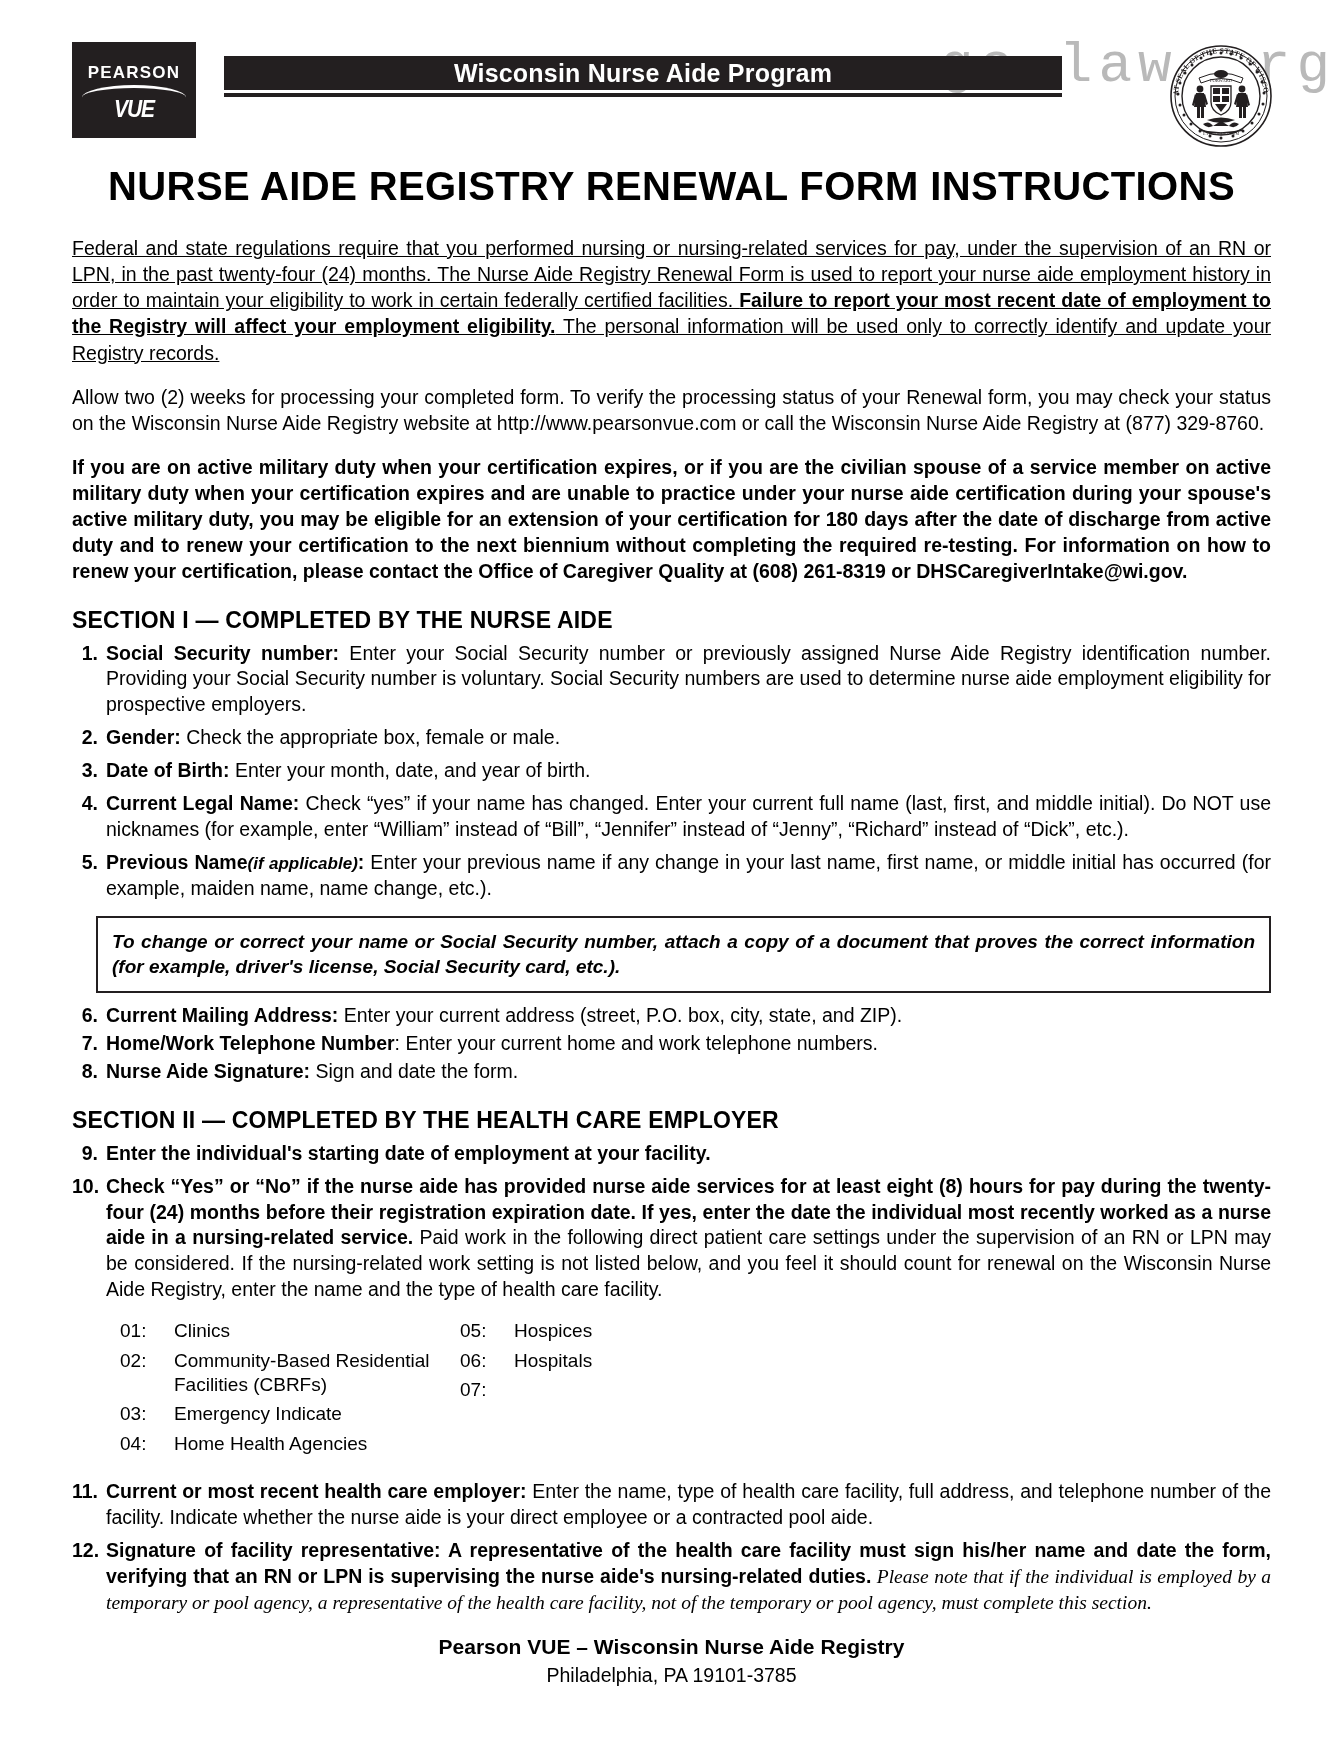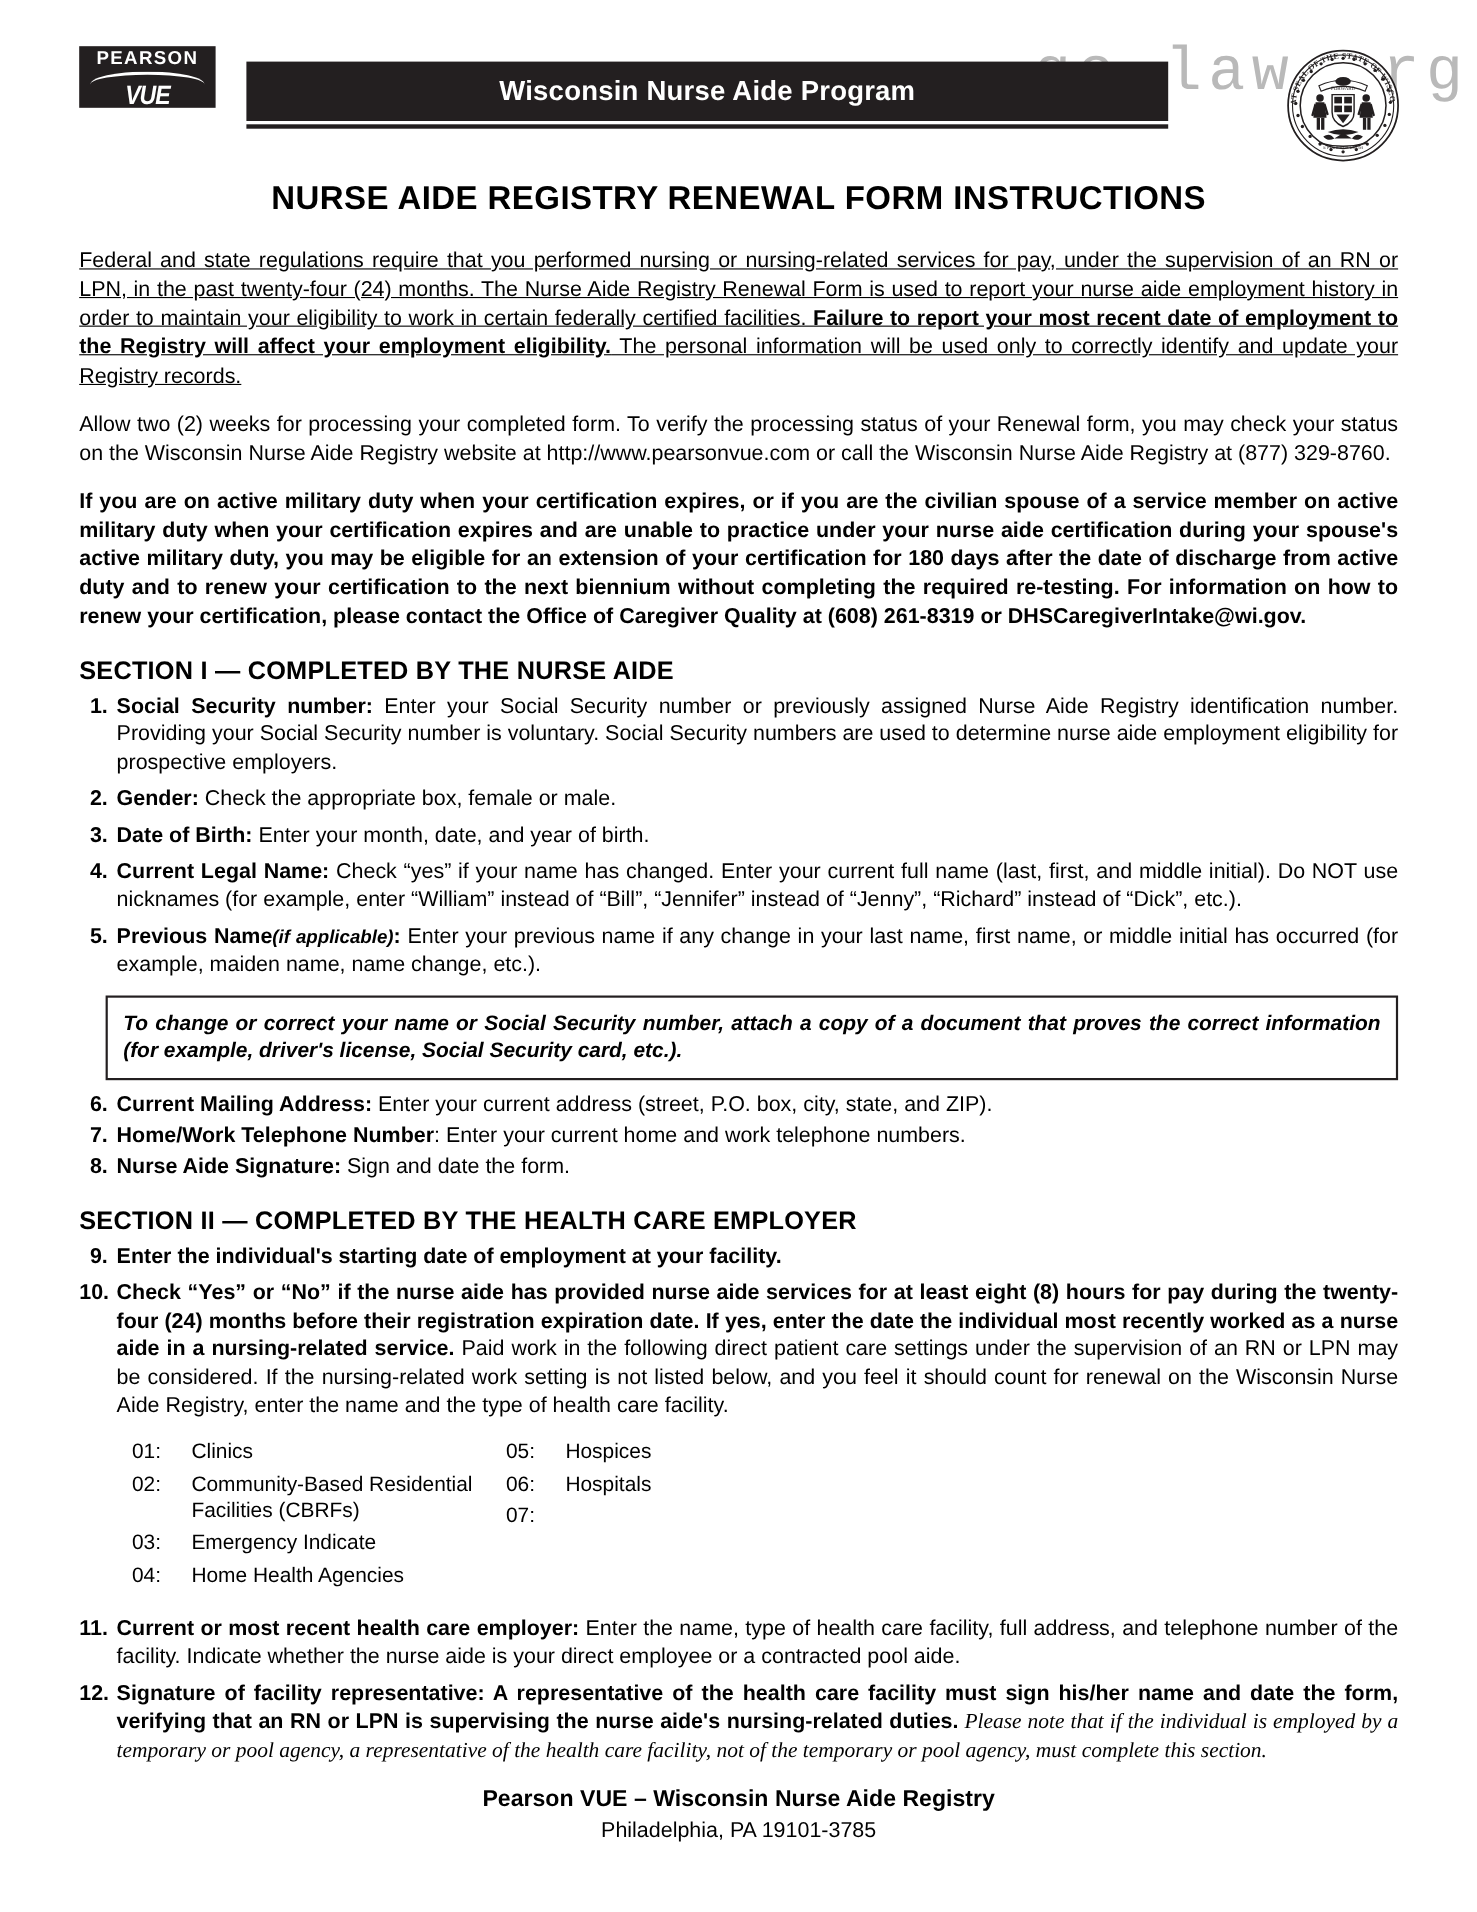--- a/index.html
+++ b/index.html
@@ -36,21 +36,21 @@
   .header-row {
     position: relative;
     z-index: 2;
     display: flex;
     align-items: flex-start;
     padding: 42px 70px 0 72px;
     box-sizing: border-box;
   }
   .pearson-logo {
     width: 124px;
-    height: 56px;
+    height: 96px;
     background: #231f20;
     color: #fff;
     display: flex;
     flex-direction: column;
     align-items: center;
     justify-content: center;
     flex: none;
     position: relative;
   }
   .pearson-logo .p-word {
@@ -78,21 +78,21 @@
   }
   .banner-wrap {
     flex: 1;
     margin-left: 28px;
     margin-top: 14px;
     position: relative;
   }
   .banner {
     background: #231f20;
     color: #fff;
-    height: 54px;
+    height: 34px;
     display: flex;
     align-items: center;
     justify-content: center;
     font-size: 25px;
     font-weight: bold;
     letter-spacing: 0.2px;
     max-width: 838px;
   }
   .banner-shadow {
     height: 4px;
@@ -105,21 +105,21 @@
     height: 104px;
     flex: none;
     margin-left: 10px;
     margin-top: 2px;
     position: relative;
     z-index: 3;
   }
   
   .main-title {
     text-align: center;
-    font-size: 30px;
+    font-size: 40px;
     font-weight: bold;
     letter-spacing: 0.4px;
     margin: 16px 0 0 0;
     padding: 0 72px 0 72px;
     position: relative;
     z-index: 2;
   }
   
   .body {
     padding: 0 72px 0 72px;

